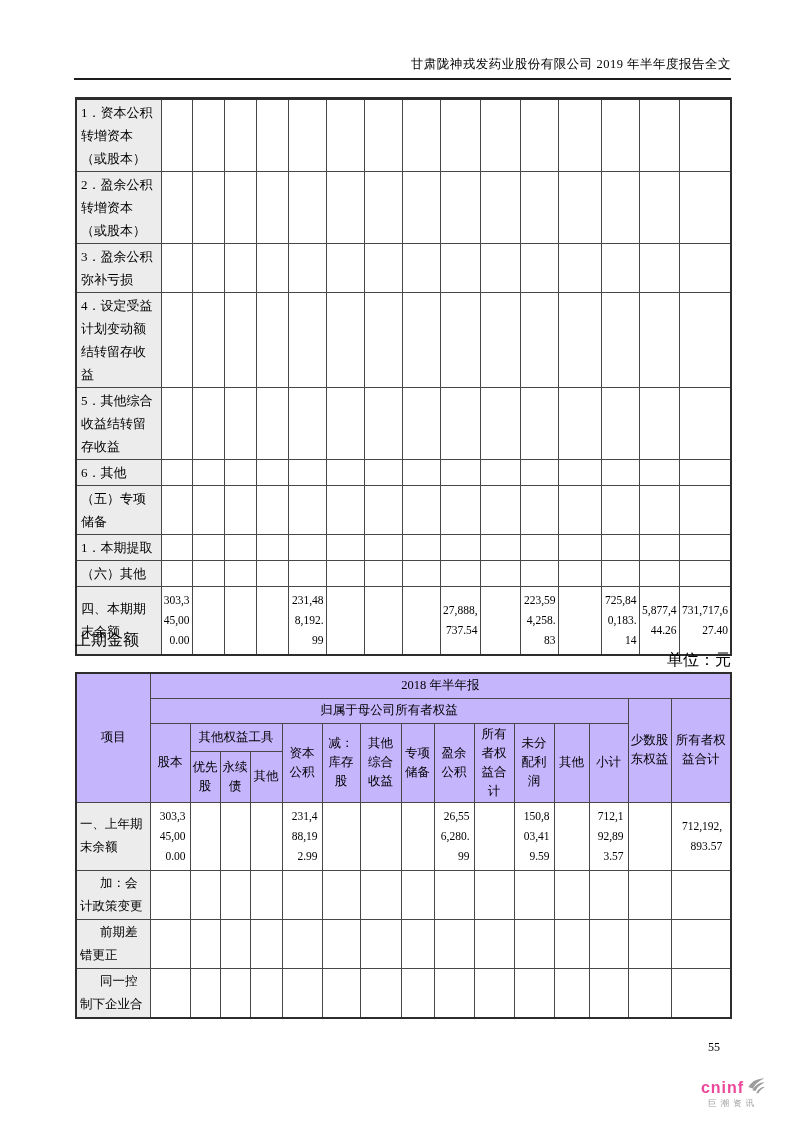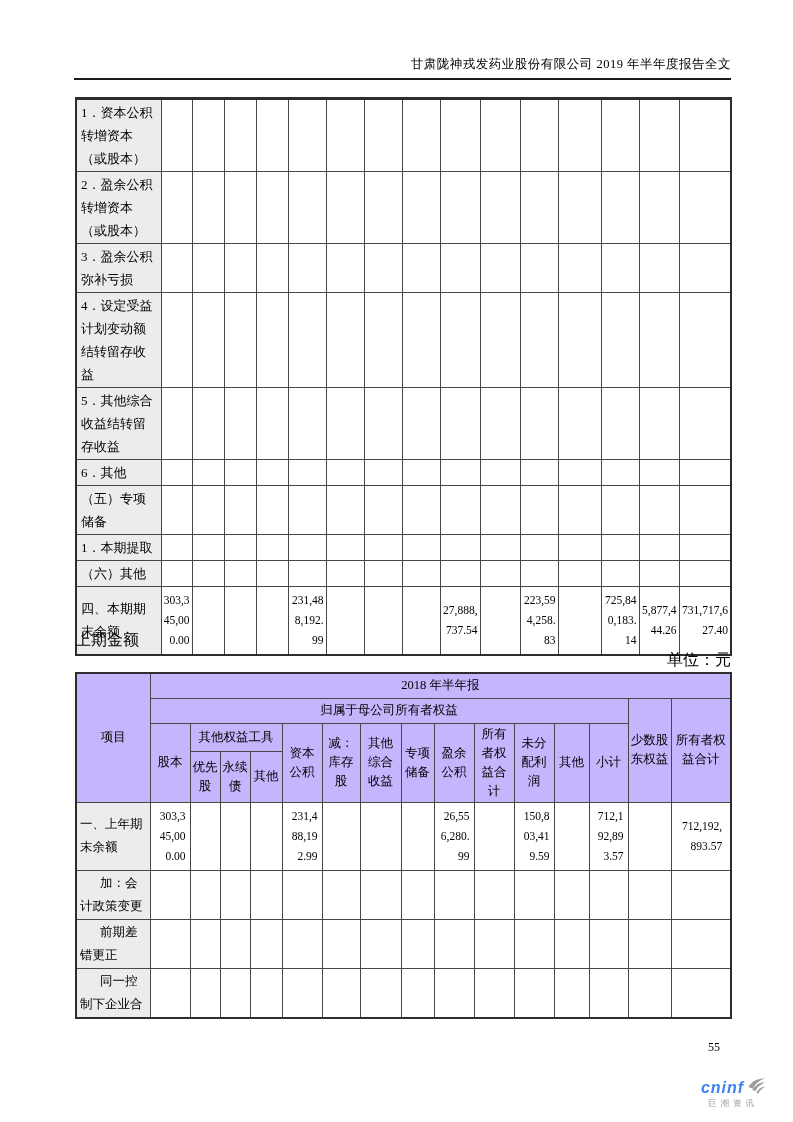--- a/index.html
+++ b/index.html
@@ -25,21 +25,21 @@
   .hdr{background:#c4b5fd;font-size:12.5px;line-height:19px;text-align:center;padding:1px 2px;word-break:break-all;}
 
   
   .prior-label{position:absolute;top:630px;left:75px;font-size:16px;}
   .unit-label{position:absolute;top:650px;right:62px;font-size:16px;}
 
   
   .page-number{position:absolute;top:1040px;right:73px;font-size:12px;}
   .cninfo{position:absolute;top:1076px;right:5px;width:110px;color:#9c9c9c;font-family:"Liberation Sans","DejaVu Sans",sans-serif;text-align:center;}
   .cninfo .brandline{display:flex;align-items:center;justify-content:center;gap:2px;}
-  .cninfo .brand{font-size:16px;font-weight:bold;letter-spacing:1px;color:#3b82f6;font-style:italic;}
+  .cninfo .brand{font-size:16px;font-weight:bold;letter-spacing:1px;color:#ec4899;}
   .cninfo .sub{font-size:8.5px;letter-spacing:4px;margin-top:-1px;}
   .cninfo .url{font-size:9.5px;letter-spacing:.2px;margin-top:17px;}
 </style>
 </head>
 <body>
 
 <div class="page">
 
   <div class="doc-title">甘肃陇神戎发药业股份有限公司 2019 年半年度报告全文</div>
   <div class="header-rule"></div>

